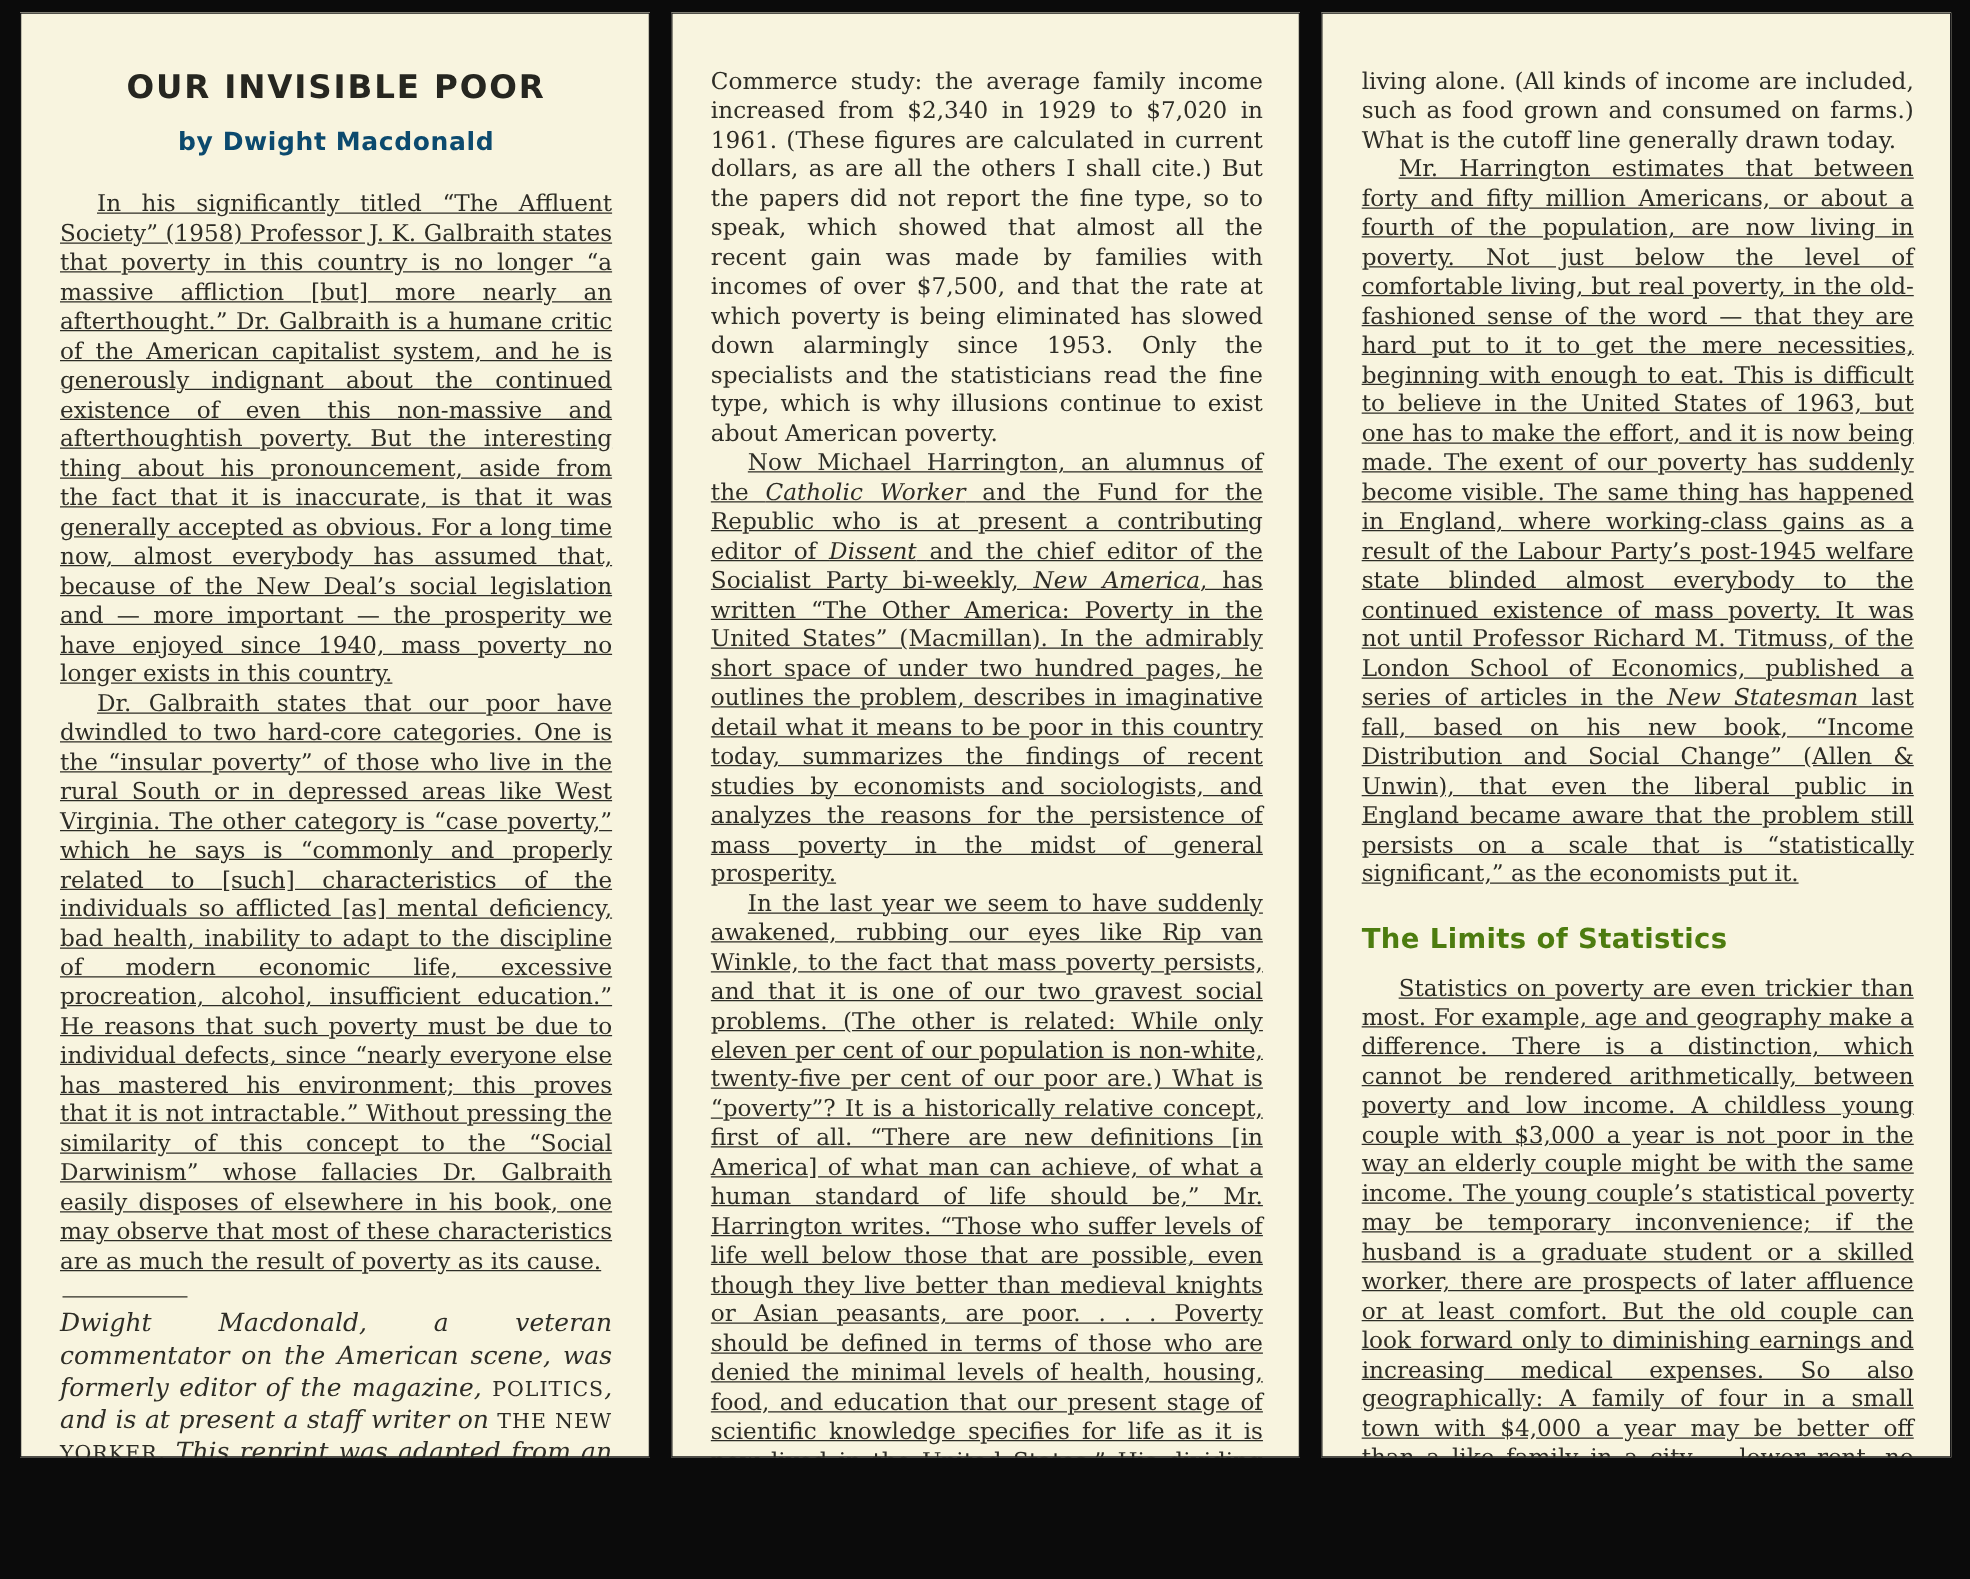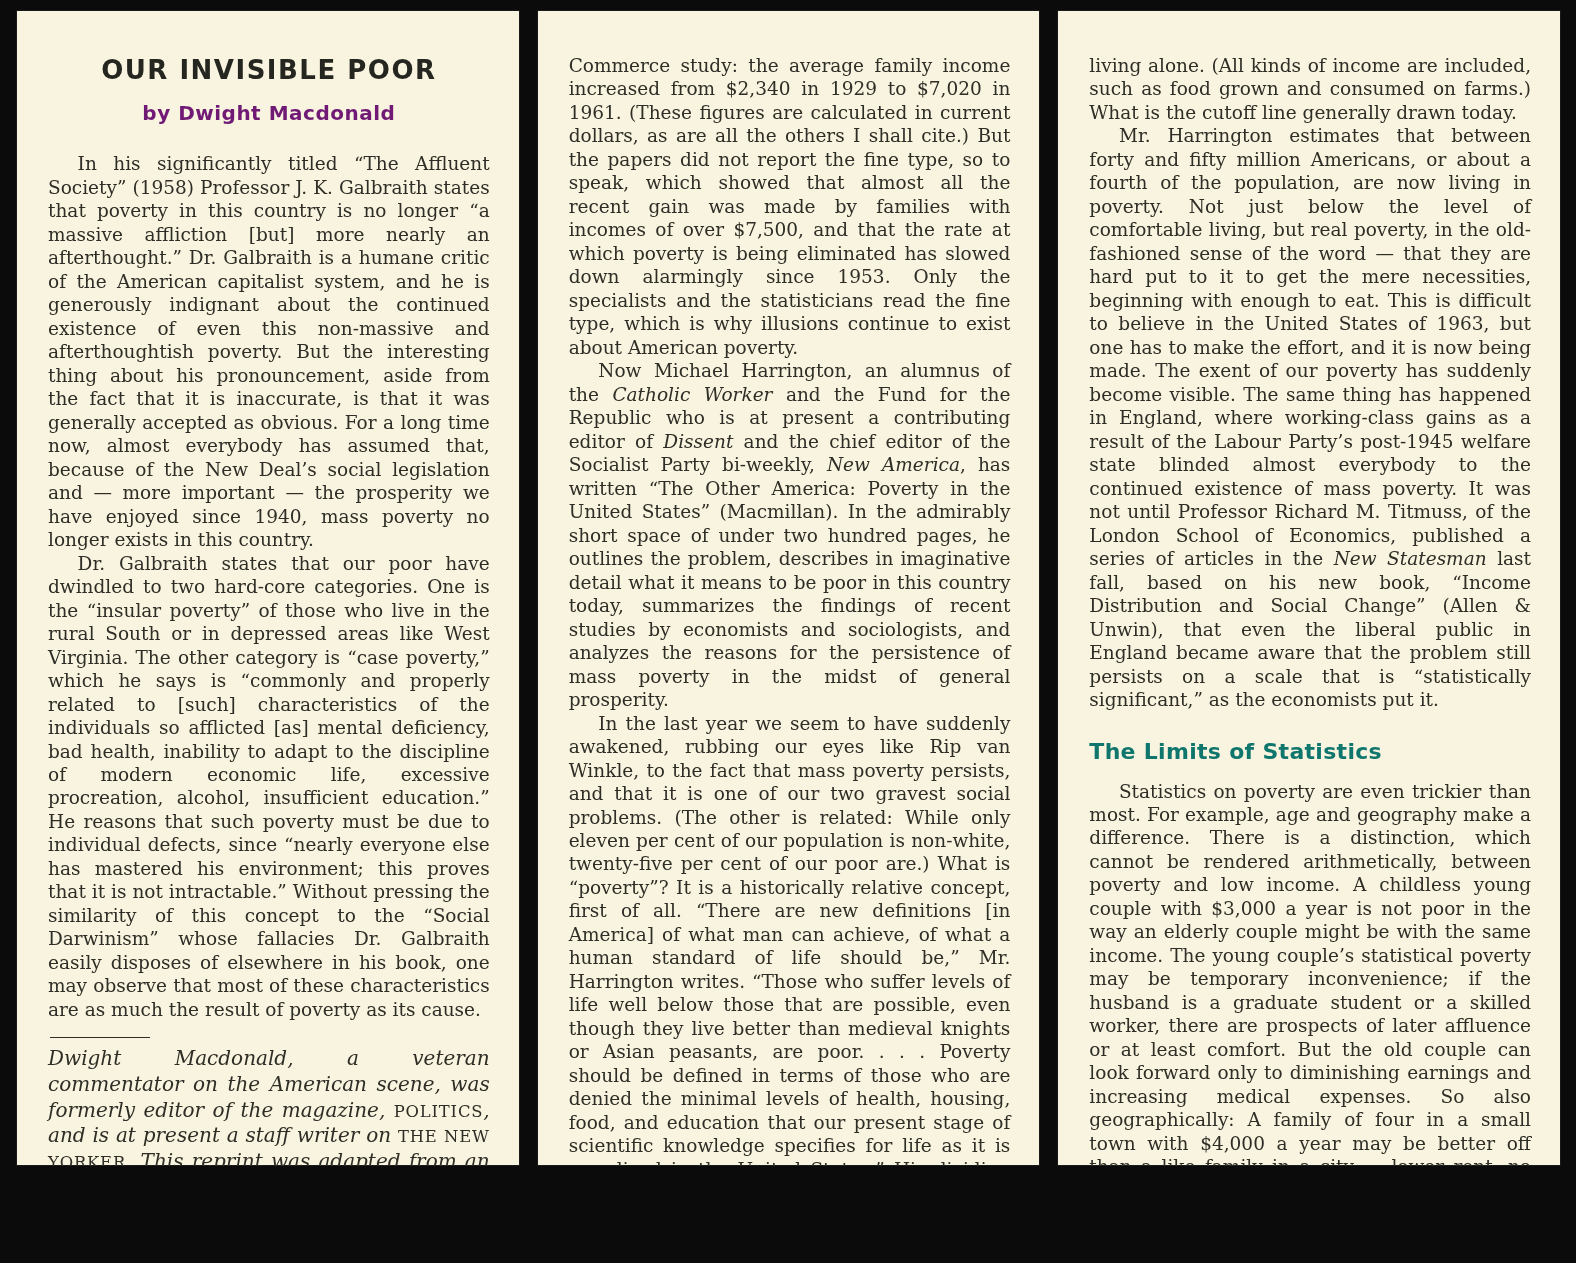--- a/index.html
+++ b/index.html
@@ -42,34 +42,34 @@
     margin: 14px 0 0 0;
     color: #262620;
   }
   .article-byline {
     font-family: "DejaVu Sans", "Liberation Sans", sans-serif;
     font-weight: 800;
     font-size: 20px;
     letter-spacing: 0.5px;
     text-align: center;
     margin: 14px 0 26px 0;
-    color: #701a75;
+    color: #0c4a6e;
   }
   .body-par {
     margin: 0;
     text-align: justify;
   }
-  .body-par.indent { text-indent: 1.6em; }
+  .body-par.indent { text-indent: 1.6em; text-decoration: underline; }
   .section-heading {
     font-family: "DejaVu Sans", "Liberation Sans", sans-serif;
     font-weight: 800;
     font-size: 22px;
     letter-spacing: 0.3px;
     margin: 26px 0 14px 0;
-    color: #0f766e;
+    color: #4d7c0f;
   }
   .footnote-rule {
     width: 100px;
     height: 0;
     border-top: 1.5px solid #2e2d26;
     margin: 16px 0 8px 2px;
   }
   .footnote {
     margin: 0;
     font-style: italic;

